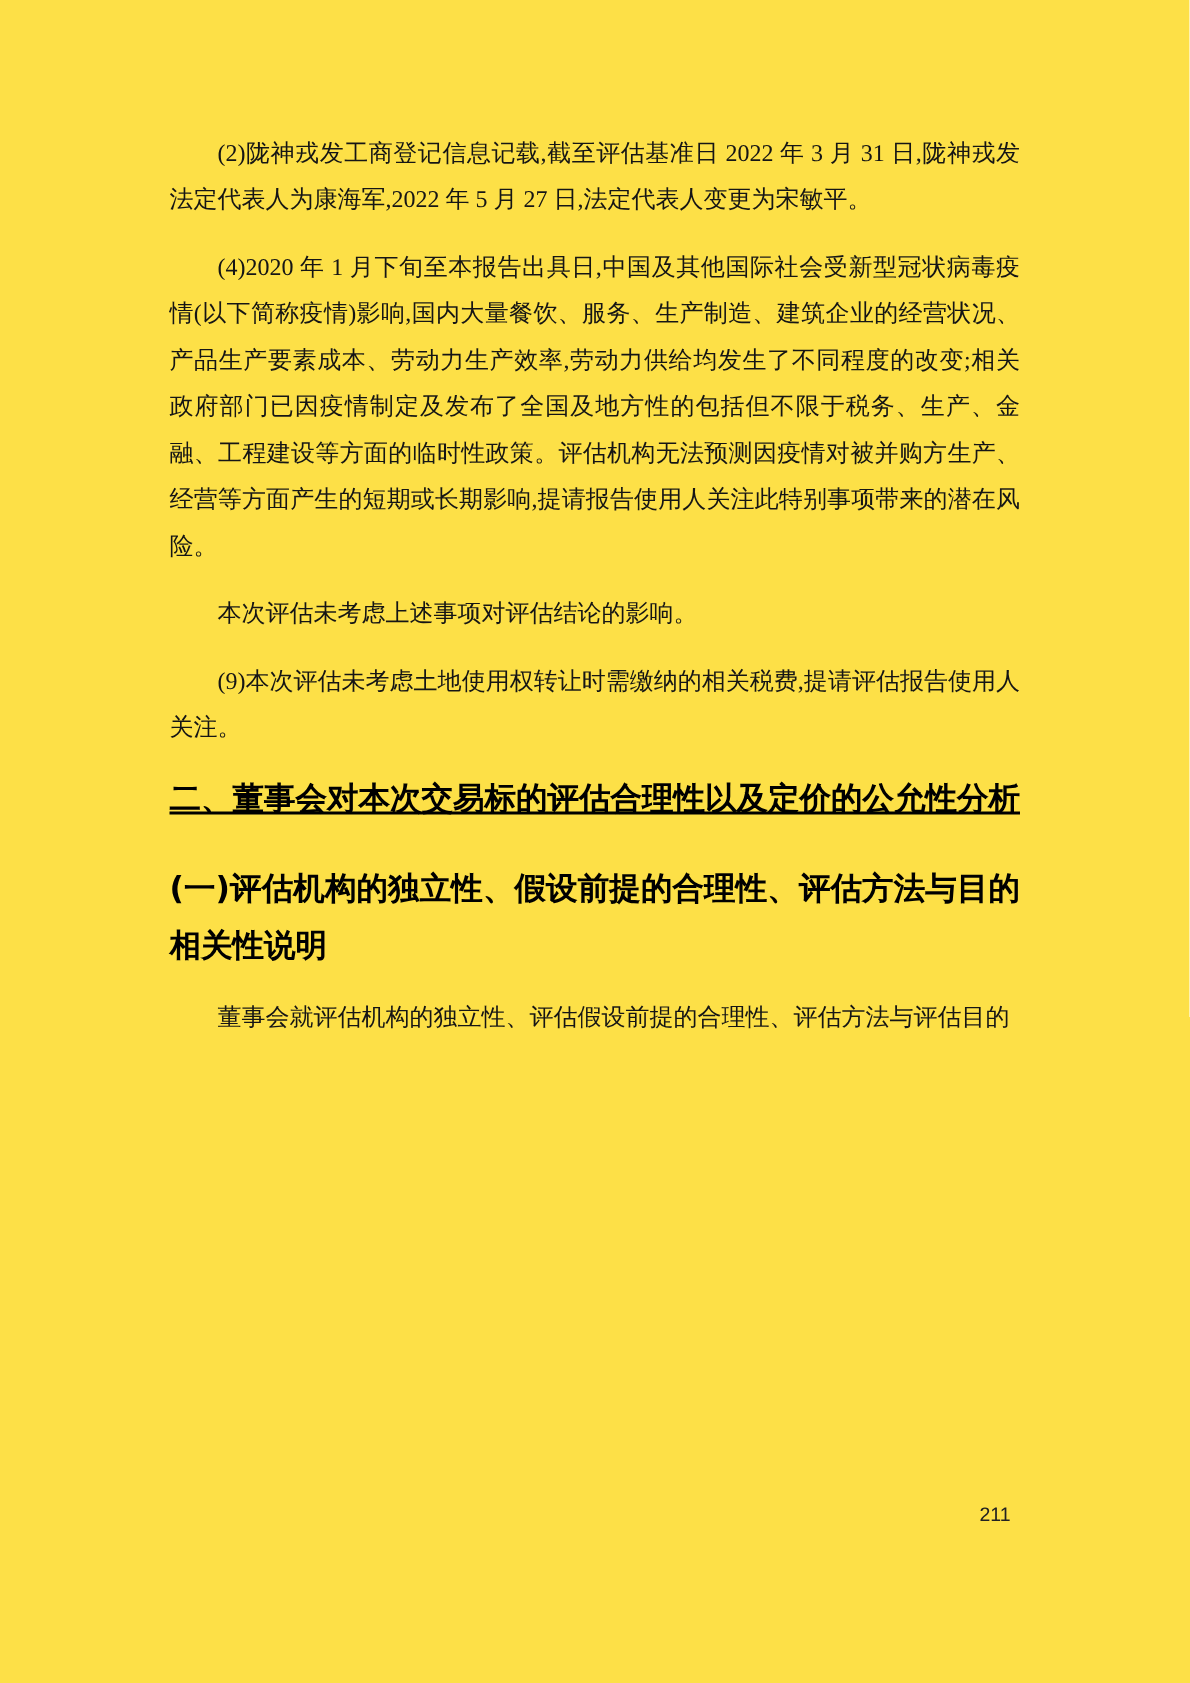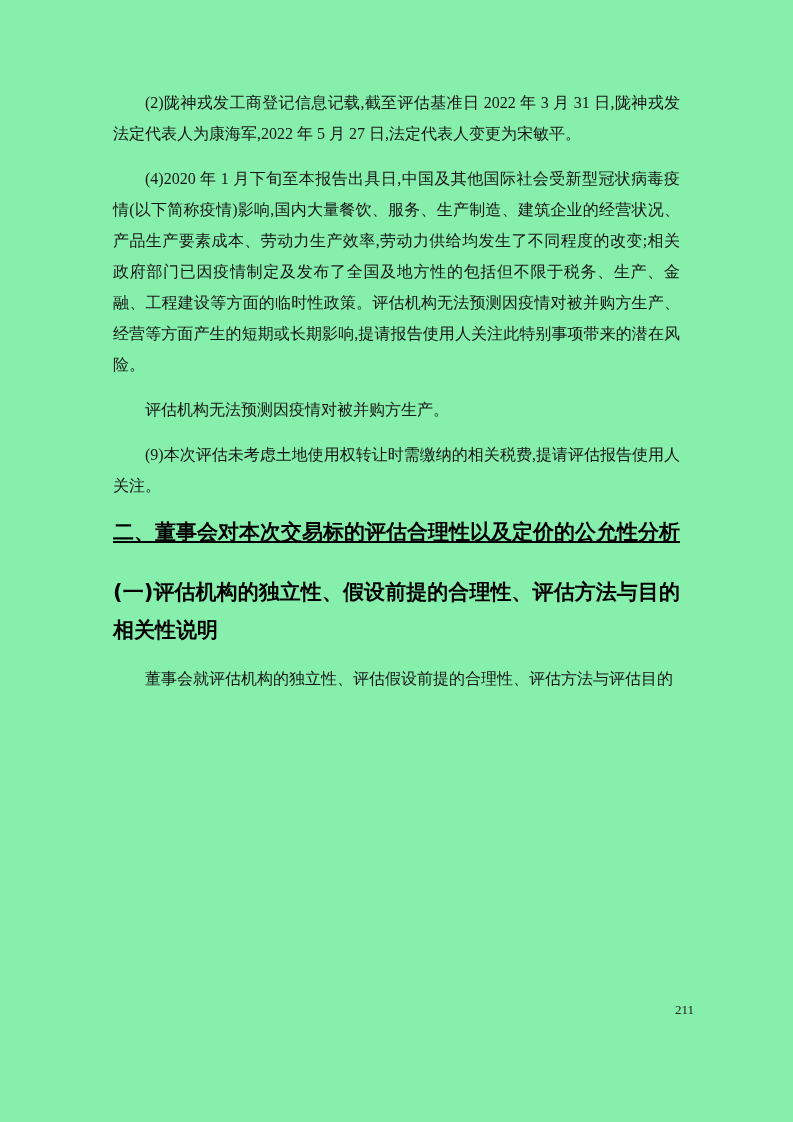--- a/index.html
+++ b/index.html
@@ -4,21 +4,21 @@
 <style>
   html, body {
     margin: 0;
     padding: 0;
     background: #ffffff;
   }
   .page {
     position: relative;
     width: 793px;
     height: 1122px;
-    background: #86efac;
+    background: #fde047;
     overflow: hidden;
     color: #000000;
     font-family: "Liberation Serif", "DejaVu Serif", serif;
   }
   .content {
     position: absolute;
     left: 113px;
     top: 87px;
     width: 567px;
   }
@@ -46,34 +46,34 @@
     font-weight: bold;
     font-size: 21px;
     line-height: 38px;
     margin: 24px 0 14px 0;
     color: #000000;
     text-align: justify;
   }
   .page-number {
     position: absolute;
     top: 1002px;
-    left: 675px;
+    left: 653px;
     font-size: 13px;
     line-height: 16px;
     color: #222222;
-    font-family: Liberation Serif, serif;
+    font-family: Liberation Sans, sans-serif;
   }
 </style>
 </head>
 <body>
 
 <div class="page">
   <div class="content">
     <p class="para">(2)陇神戎发工商登记信息记载,截至评估基准日 2022 年 3 月 31 日,陇神戎发法定代表人为康海军,2022 年 5 月 27 日,法定代表人变更为宋敏平。</p>
     <p class="para">(4)2020 年 1 月下旬至本报告出具日,中国及其他国际社会受新型冠状病毒疫情(以下简称疫情)影响,国内大量餐饮、服务、生产制造、建筑企业的经营状况、产品生产要素成本、劳动力生产效率,劳动力供给均发生了不同程度的改变;相关政府部门已因疫情制定及发布了全国及地方性的包括但不限于税务、生产、金融、工程建设等方面的临时性政策。评估机构无法预测因疫情对被并购方生产、经营等方面产生的短期或长期影响,提请报告使用人关注此特别事项带来的潜在风险。</p>
-    <p class="para">评估机构无法预测因疫情对被并购方生产。</p>
+    <p class="para">本次评估未考虑上述事项对评估结论的影响。</p>
     <p class="para">(9)本次评估未考虑土地使用权转让时需缴纳的相关税费,提请评估报告使用人关注。</p>
     <h1 class="heading-1">二、董事会对本次交易标的评估合理性以及定价的公允性分析</h1>
     <h2 class="heading-2">(一)评估机构的独立性、假设前提的合理性、评估方法与目的相关性说明</h2>
     <p class="para">董事会就评估机构的独立性、评估假设前提的合理性、评估方法与评估目的</p>
   </div>
   <div class="page-number">211</div>
 </div>
 
 </body></html>

